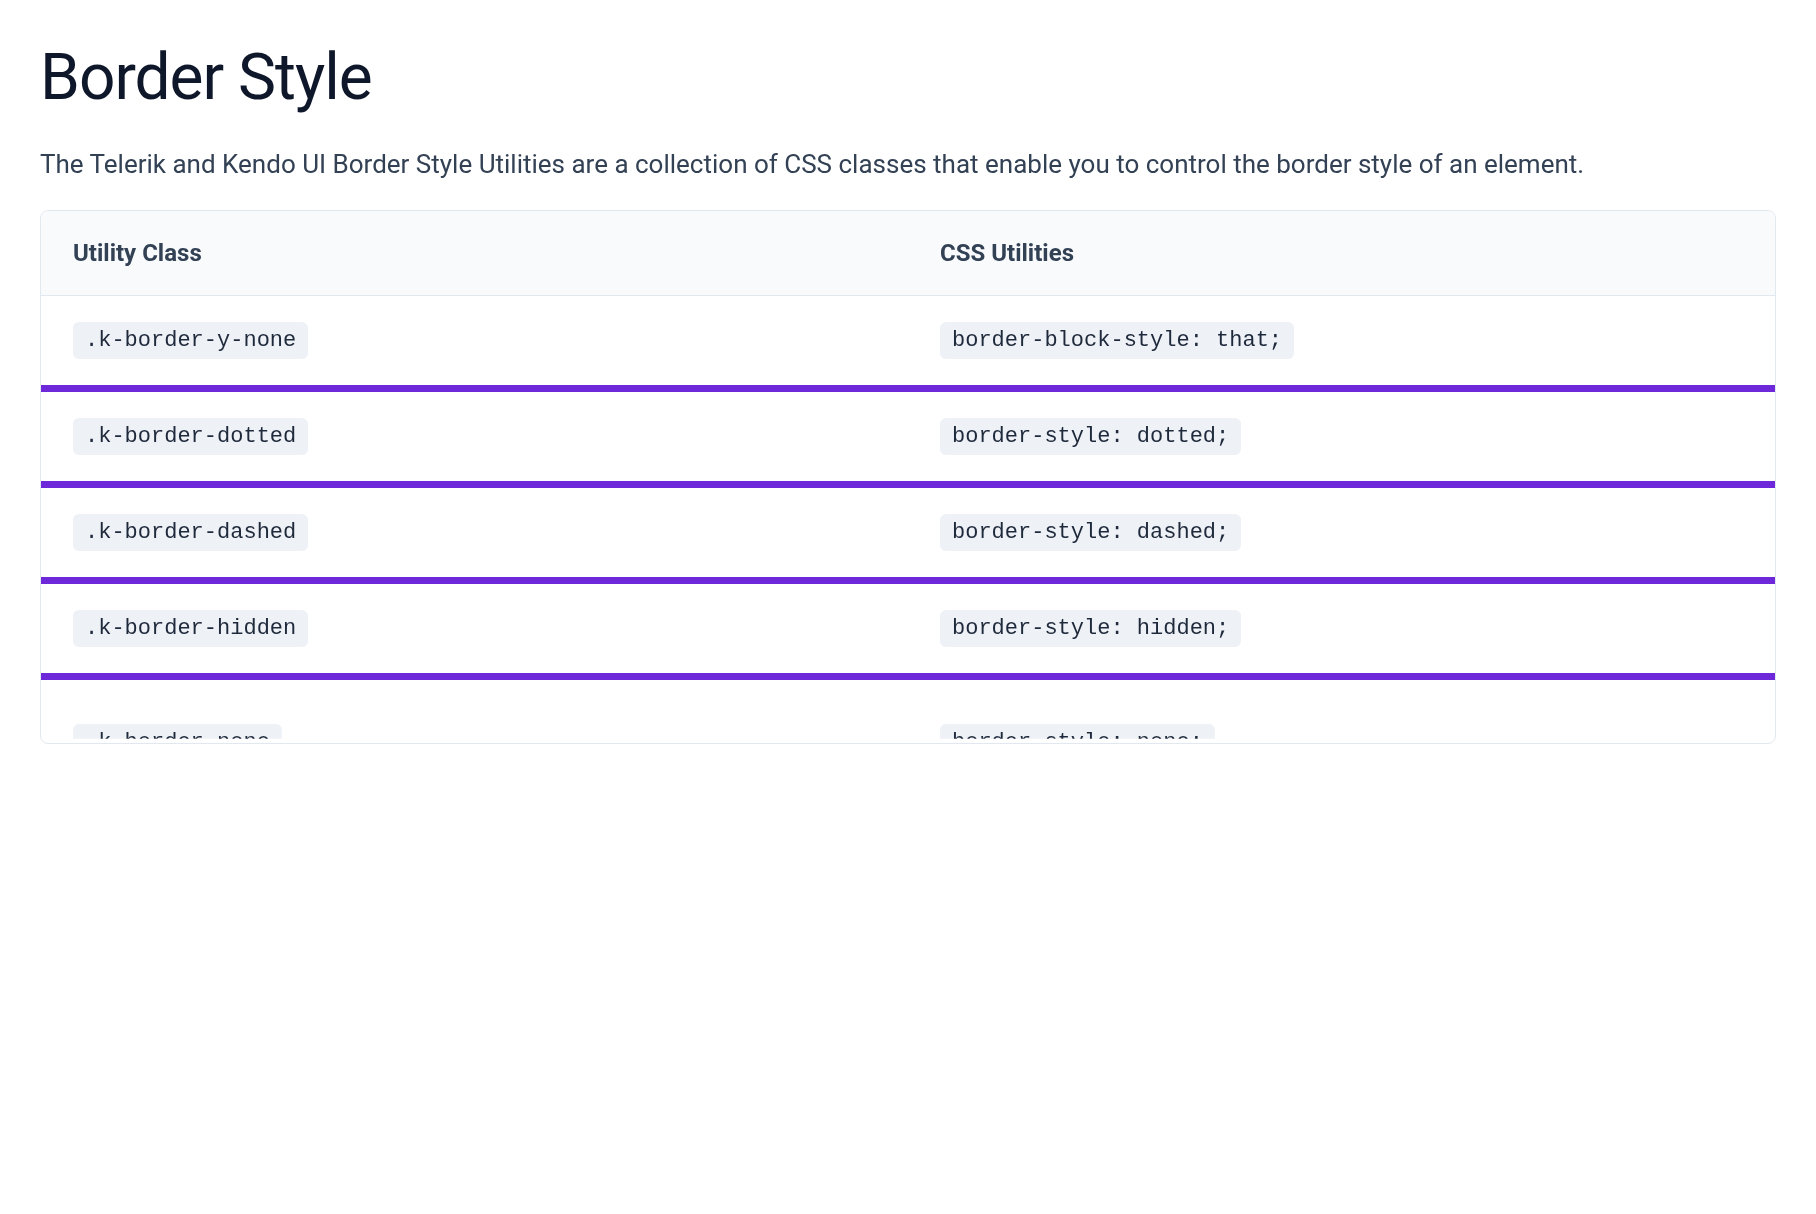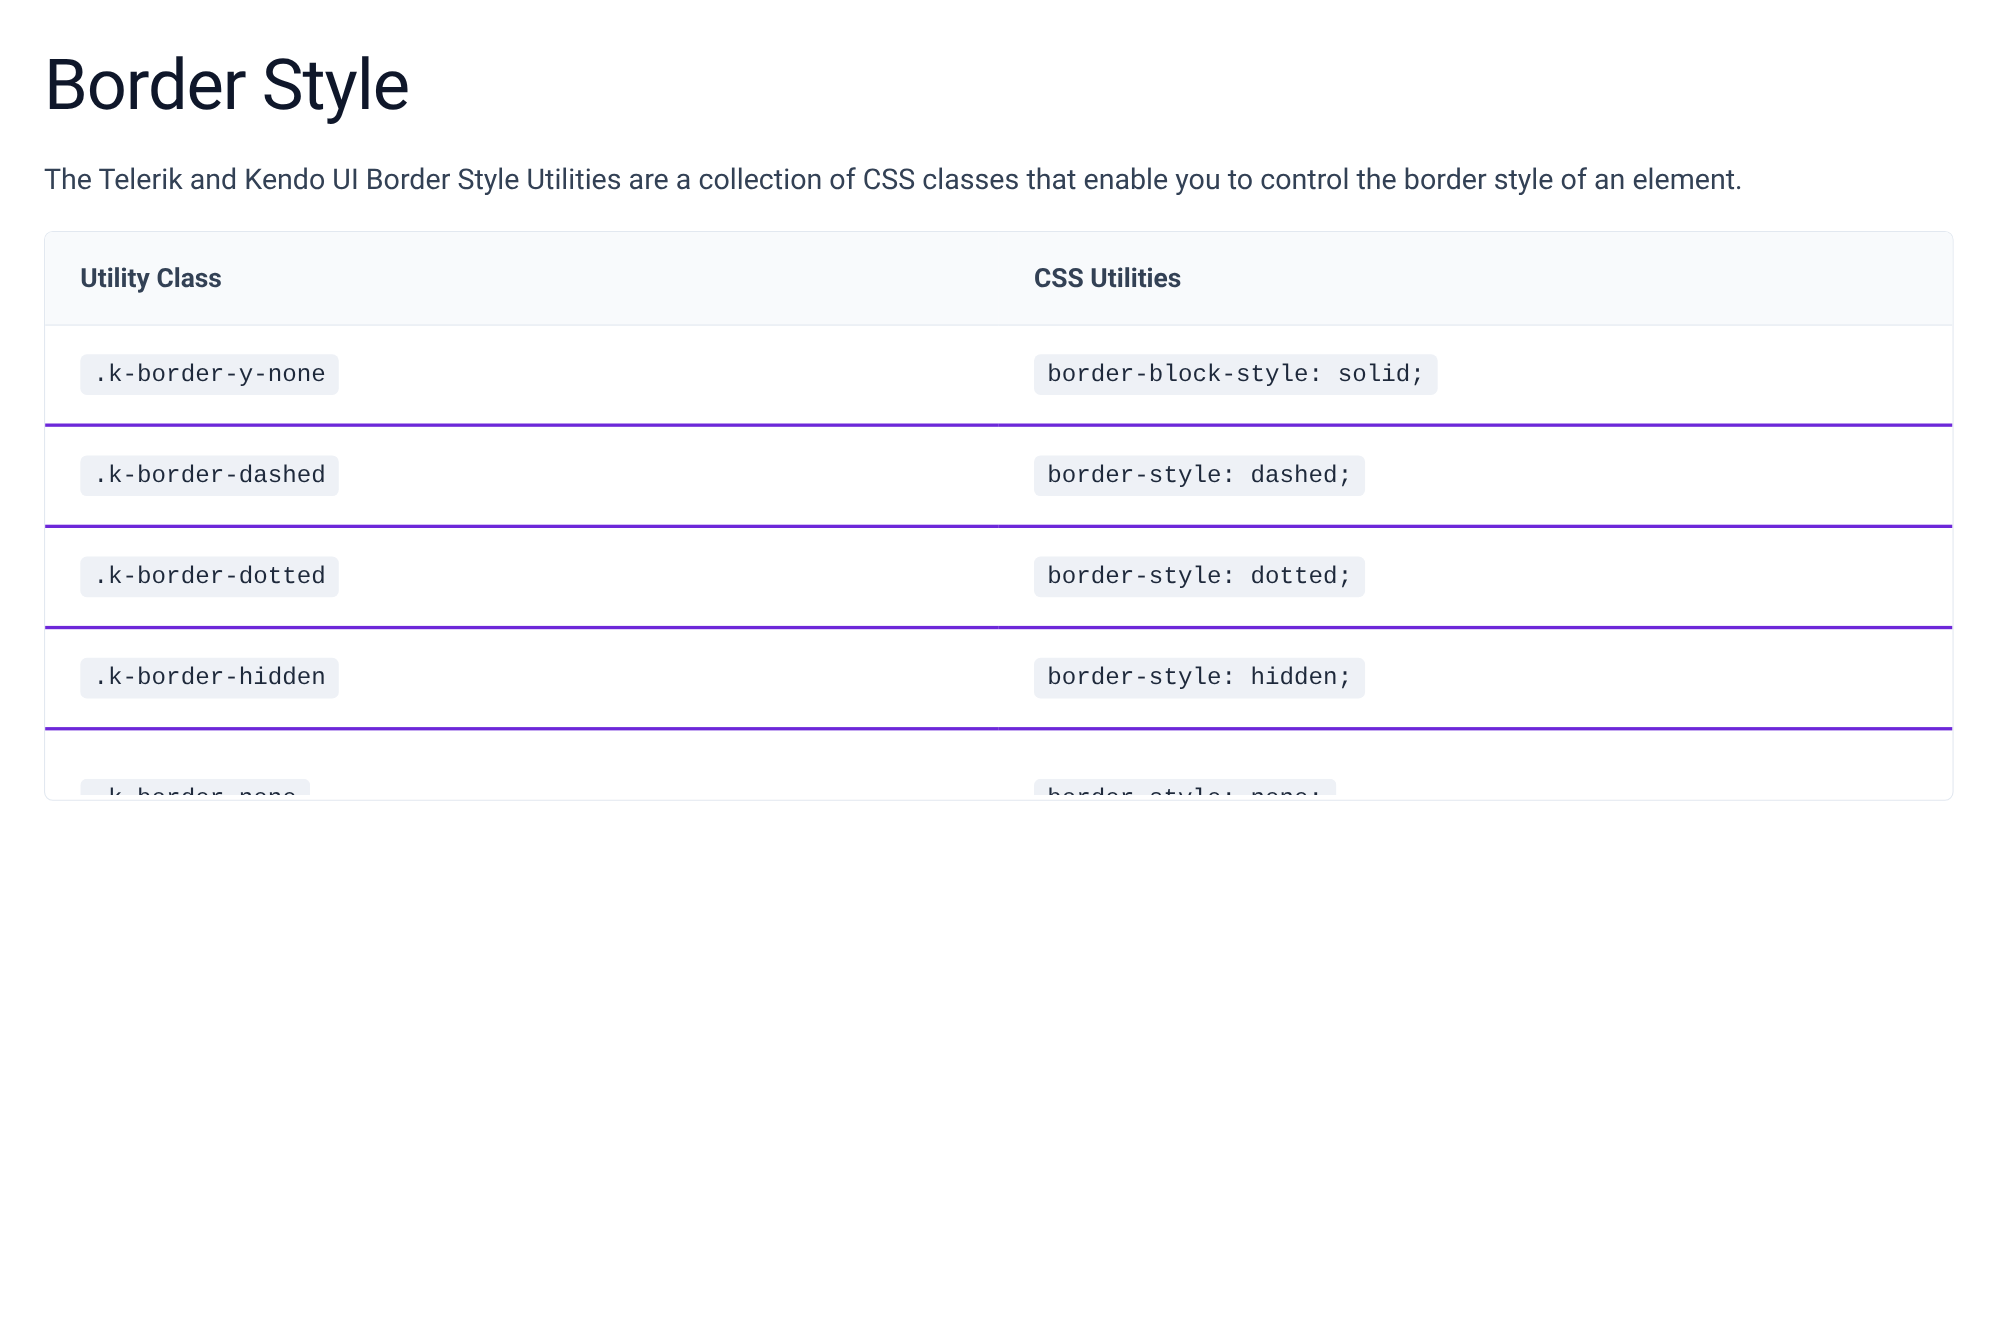--- a/index.html
+++ b/index.html
@@ -36,21 +36,21 @@
     background: #f8fafc;
     text-align: left;
     font-size: 24px;
     font-weight: 700;
     color: #334155;
     padding: 28px 32px;
     border-bottom: 1px solid #e2e8f0;
   }
   tbody td {
     padding: 26px 32px;
-    border-bottom: 3px solid #6d28d9;
+    border-bottom: 7px solid #6d28d9;
     vertical-align: middle;
   }
   tbody tr:last-child td {
     border-bottom: none;
   }
   code {
     font-family: "SFMono-Regular", Consolas, "Liberation Mono", Menlo, monospace;
     font-size: 22px;
     background: #eef1f6;
     color: #1e293b;
@@ -78,29 +78,29 @@
   <table>
     <thead>
       <tr>
         <th class="col-class">Utility Class</th>
         <th class="col-prop">CSS Utilities</th>
       </tr>
     </thead>
     <tbody>
       <tr>
         <td><code>.k-border-y-none</code></td>
-        <td><code>border-block-style: solid;</code></td>
+        <td><code>border-block-style: that;</code></td>
+      </tr>
+      <tr>
+        <td><code>.k-border-dotted</code></td>
+        <td><code>border-style: dotted;</code></td>
       </tr>
       <tr>
         <td><code>.k-border-dashed</code></td>
         <td><code>border-style: dashed;</code></td>
-      </tr>
-      <tr>
-        <td><code>.k-border-dotted</code></td>
-        <td><code>border-style: dotted;</code></td>
       </tr>
       <tr>
         <td><code>.k-border-hidden</code></td>
         <td><code>border-style: hidden;</code></td>
       </tr>
       <tr class="cutoff-row">
         <td><code>.k-border-none</code></td>
         <td><code>border-style: none;</code></td>
       </tr>
     </tbody>

